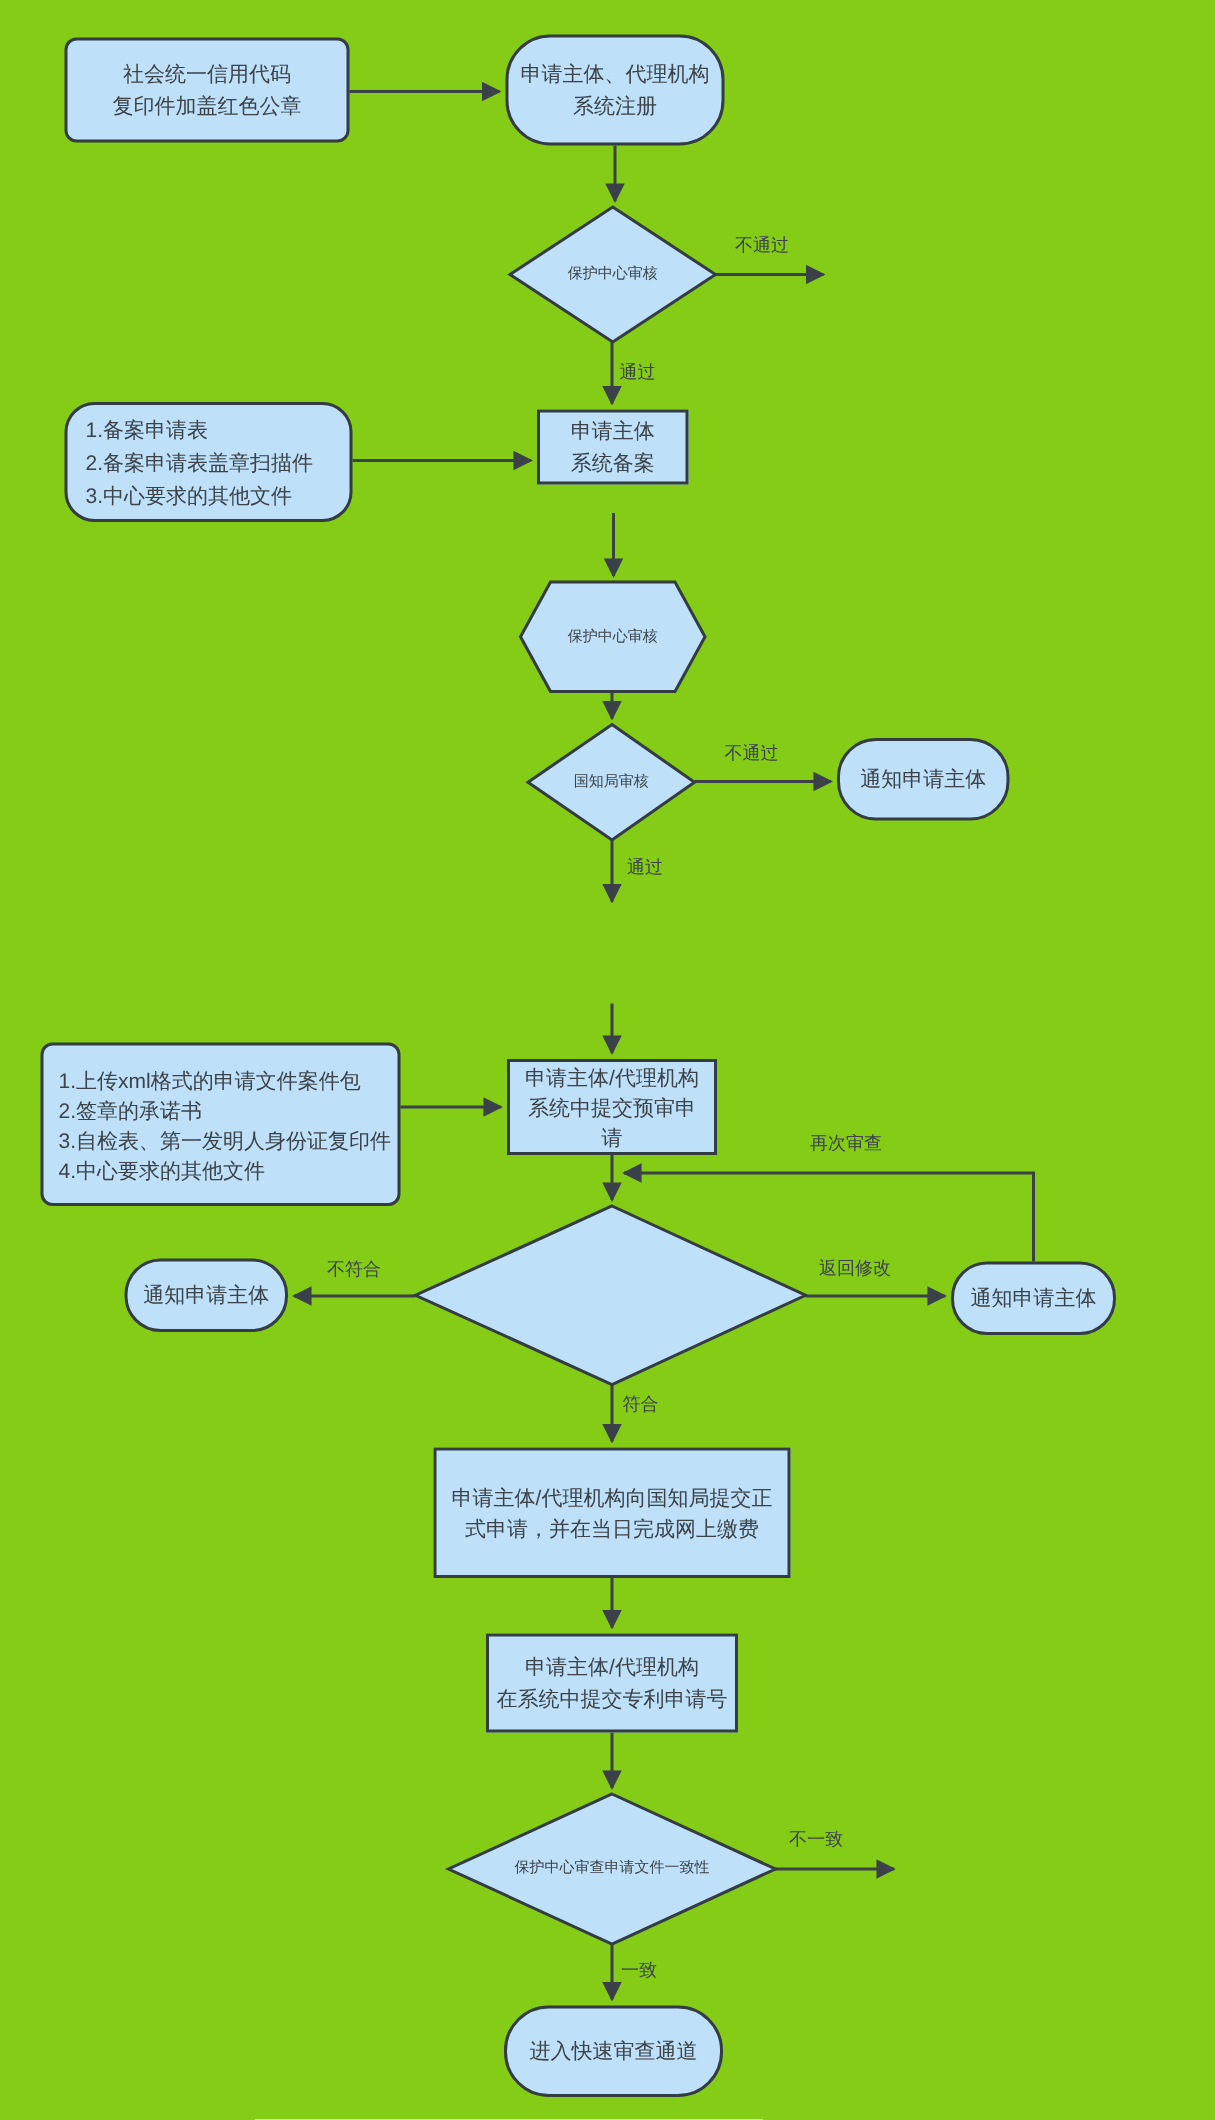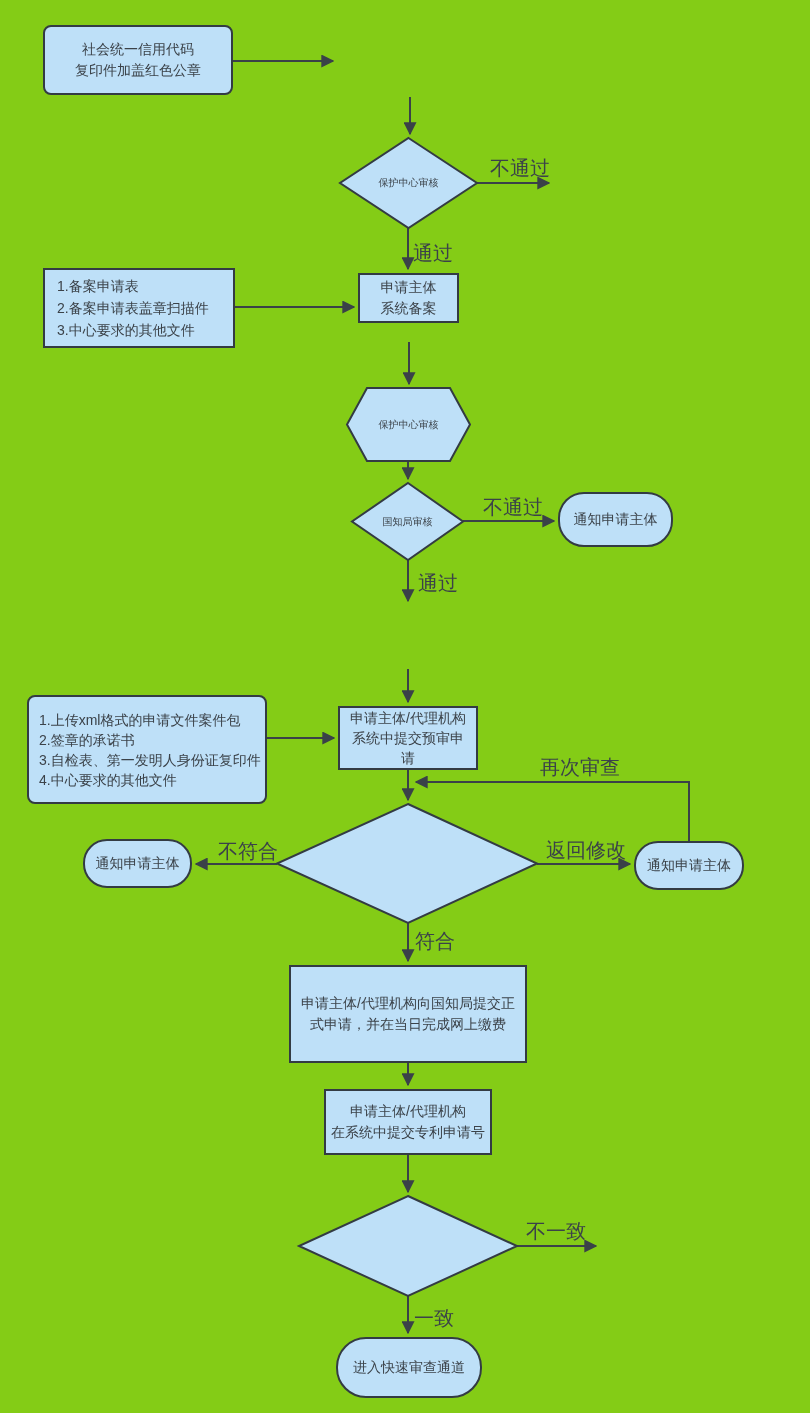--- a/index.html
+++ b/index.html
@@ -42,39 +42,39 @@
     align-items: center;
     justify-content: center;
     text-align: center;
     white-space: pre-line;
     font-size: 10px;
     line-height: 20px;
     color: var(--text-color);
   }
   .edge-label {
     position: absolute;
-    font-size: 20px;
+    font-size: 12px;
     color: var(--text-color);
     white-space: nowrap;
   }
   .listbox { justify-content: flex-start; text-align: left; }
 
   
   #n-credit        { left: 43px;  top: 25px;   width: 190px; height: 70px;  border-radius: 8px; }
   #n-register      { left: 337px; top: 23px;   width: 146px; height: 74px;  border-radius: 30px; }
   #n-notify-both   { left: 553px; top: 152px;  width: 124px; height: 63px;  border-radius: 26px; }
-  #n-docs1         { left: 43px;  top: 268px;  width: 192px; height: 80px;  border-radius: 0; padding-left: 12px; line-height: 22px; }
+  #n-docs1         { left: 43px;  top: 268px;  width: 192px; height: 80px;  border-radius: 20px; padding-left: 12px; line-height: 22px; }
   #n-record        { left: 358px; top: 273px;  width: 101px; height: 50px; }
   #n-notify1       { left: 558px; top: 492px;  width: 115px; height: 55px;  border-radius: 26px; }
   #n-link          { left: 337px; top: 605px;  width: 143px; height: 64px; }
   #n-docs2         { left: 27px;  top: 695px;  width: 240px; height: 109px;  border-radius: 8px; padding-left: 10px; line-height: 20px; }
   #n-presubmit     { left: 338px; top: 706px;  width: 140px; height: 64px;  line-height: 20px; }
   #n-notify-left   { left: 83px;  top: 839px;  width: 109px; height: 49px;  border-radius: 24px; }
   #n-notify-right  { left: 634px; top: 841px;  width: 110px; height: 49px;  border-radius: 24px; }
-  #n-formal        { left: 289px; top: 965px;  width: 238px; height: 98px; }
+  #n-formal        { left: 289px; top: 965px;  width: 238px; height: 87px; }
   #n-patentno      { left: 324px; top: 1089px; width: 168px; height: 66px; }
   #n-normal        { left: 600px; top: 1219px; width: 185px; height: 54px;  border-radius: 26px; }
   #n-fast          { left: 336px; top: 1337px; width: 146px; height: 61px;  border-radius: 30px; }
 
   
   #t-review1 { left: 340px; top: 138px;  width: 137px; height: 90px; }
   #t-hex     { left: 347px; top: 388px;  width: 123px; height: 73px; }
   #t-review2 { left: 352px; top: 483px;  width: 111px; height: 77px; }
   #t-review3 { left: 277px; top: 804px;  width: 260px; height: 119px; }
   #t-review4 { left: 299px; top: 1196px; width: 218px; height: 100px; }
@@ -126,20 +126,22 @@
 
     <polygon class="shape" points="408.5,138 477,183 408.5,228 340,183"></polygon>
     <polygon class="shape" points="367,388 450,388 470,424.5 450,461 367,461 347,424.5"></polygon>
     <polygon class="shape" points="408,483 463,521.5 408,560 352,521.5"></polygon>
     <polygon class="shape" points="408,804 537,863.5 408,923 277,863.5"></polygon>
     <polygon class="shape" points="408,1196 517,1246 408,1296 299,1246"></polygon>
   </svg>
 
   <div class="node" id="n-credit">社会统一信用代码
 复印件加盖红色公章</div>
+  <div class="node" id="n-register">申请主体、代理机构
+系统注册</div>
   <div class="node listbox" id="n-docs1">1.备案申请表
 2.备案申请表盖章扫描件
 3.中心要求的其他文件</div>
   <div class="node" id="n-record">申请主体
 系统备案</div>
   <div class="node" id="n-notify1">通知申请主体</div>
   <div class="node listbox" id="n-docs2">1.上传xml格式的申请文件案件包
 2.签章的承诺书
 3.自检表、第一发明人身份证复印件
 4.中心要求的其他文件</div>
@@ -150,20 +152,21 @@
   <div class="node" id="n-notify-right">通知申请主体</div>
   <div class="node" id="n-formal">申请主体/代理机构向国知局提交正
 式申请，并在当日完成网上缴费</div>
   <div class="node" id="n-patentno">申请主体/代理机构
 在系统中提交专利申请号</div>
   <div class="node" id="n-fast">进入快速审查通道</div>
 
   <div class="overlay" id="t-review1">保护中心审核</div>
   <div class="overlay" id="t-hex">保护中心审核</div>
   <div class="overlay" id="t-review2">国知局审核</div>
+  <div class="overlay" id="t-review4">保护中心审查申请文件一致性</div>
 
   <div class="edge-label" id="l-fail1">不通过</div>
   <div class="edge-label" id="l-pass1">通过</div>
   <div class="edge-label" id="l-fail2">不通过</div>
   <div class="edge-label" id="l-pass2">通过</div>
   <div class="edge-label" id="l-recheck">再次审查</div>
   <div class="edge-label" id="l-return">返回修改</div>
   <div class="edge-label" id="l-nomatch">不符合</div>
   <div class="edge-label" id="l-match">符合</div>
   <div class="edge-label" id="l-inconsistent">不一致</div>

